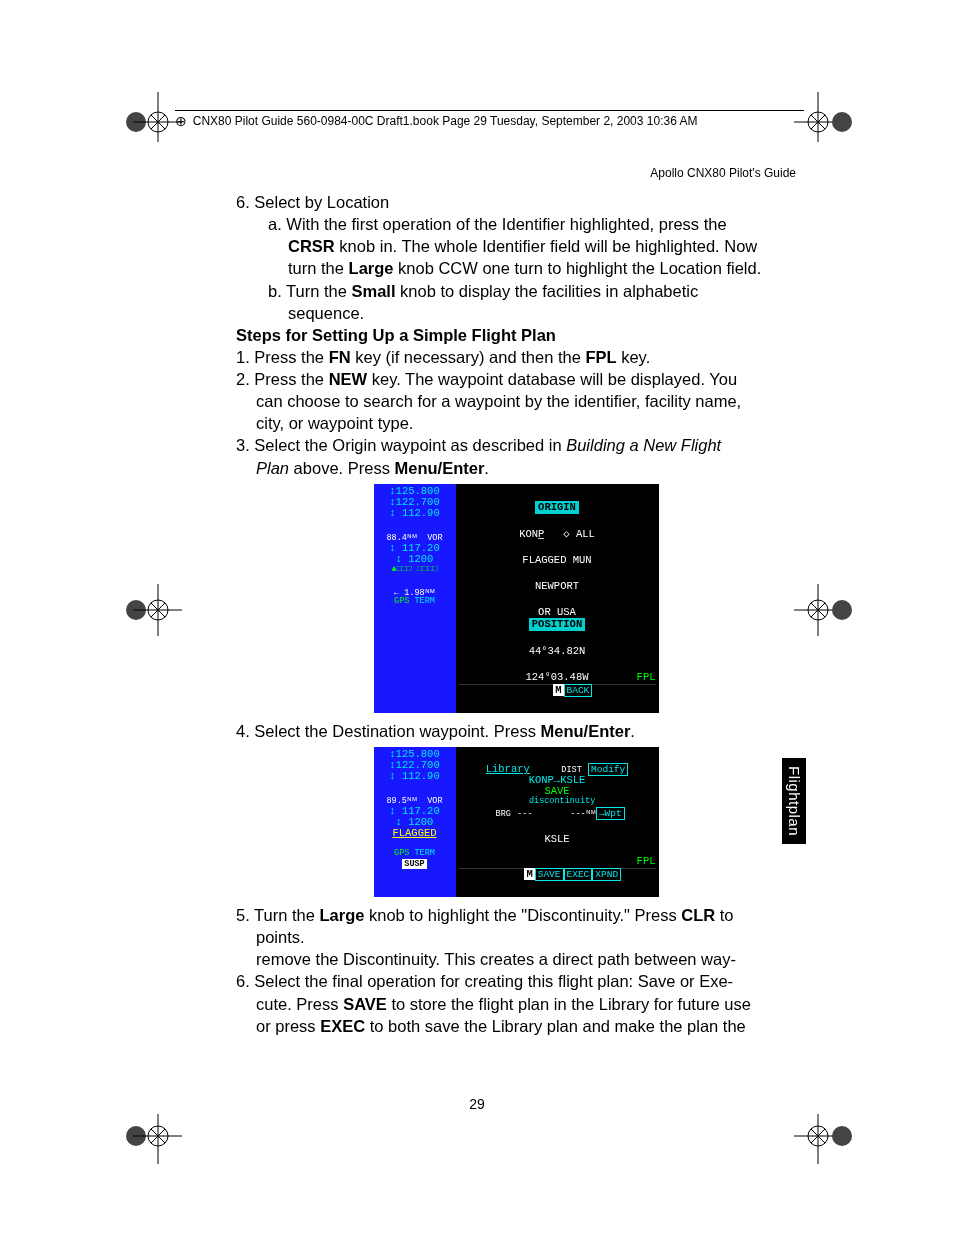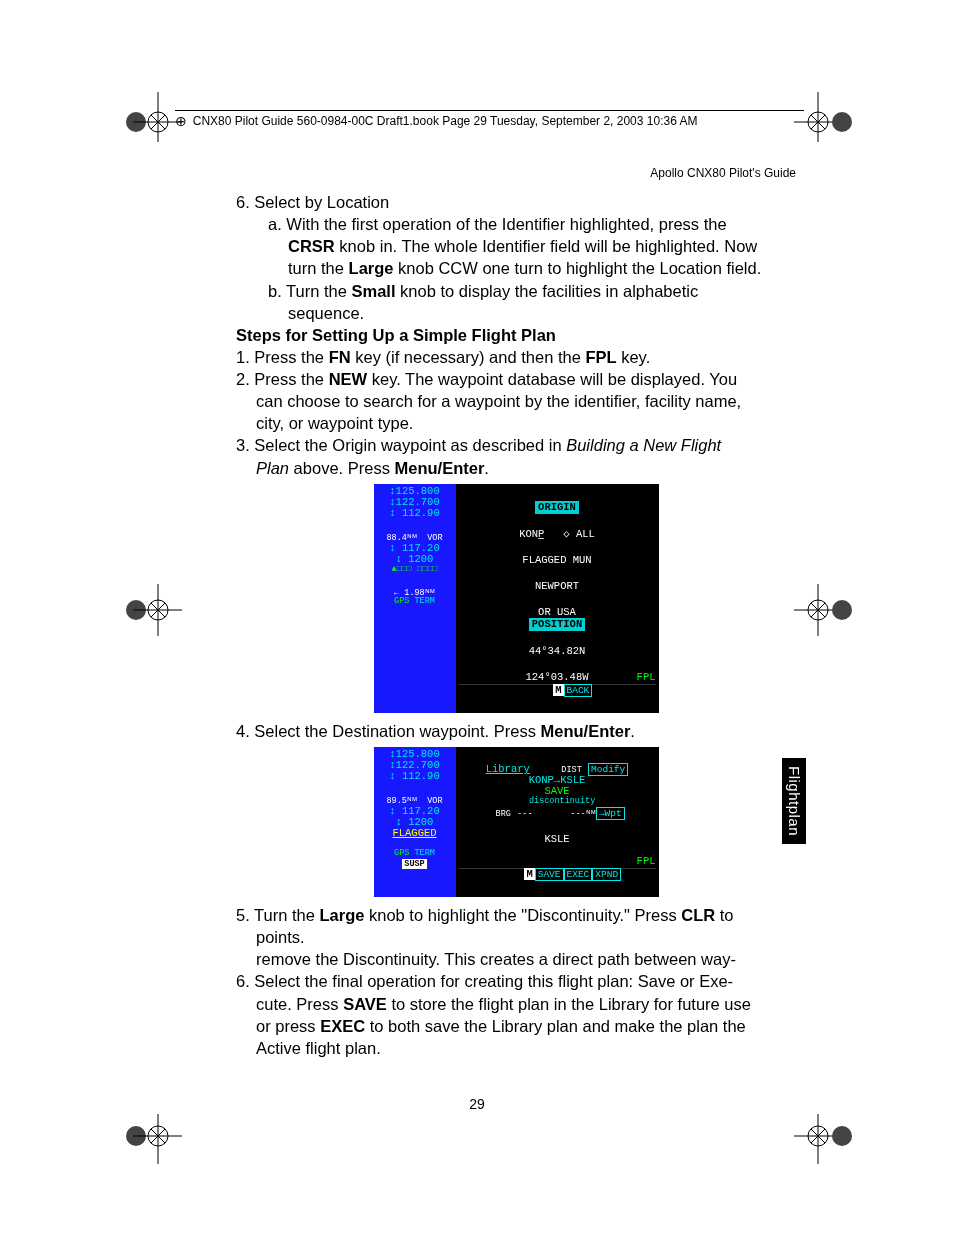--- a/index.html
+++ b/index.html
@@ -294,17 +294,16 @@
       </div>
     </div>
     </div>
 
     <p class="indent1"><span>5. Turn the </span><span class="bold">Large</span><span> knob to highlight the "Discontinuity." Press </span><span class="bold">CLR</span><span> to</span></p>
     <p class="hang">points.</p>
     <p class="hang">remove the Discontinuity. This creates a direct path between way-</p>
     <p class="indent1">6. Select the final operation for creating this flight plan: Save or Exe-</p>
     <p class="hang"><span>cute. Press </span><span class="bold">SAVE</span><span> to store the flight plan in the Library for future use</span></p>
     <p class="hang"><span>or press </span><span class="bold">EXEC</span><span> to both save the Library plan and make the plan the</span></p>
-    <p class="hang">Active flight plan.</p>
   </div>
 
   <div class="page-num">29</div>
 </div>
 
 </body></html>

